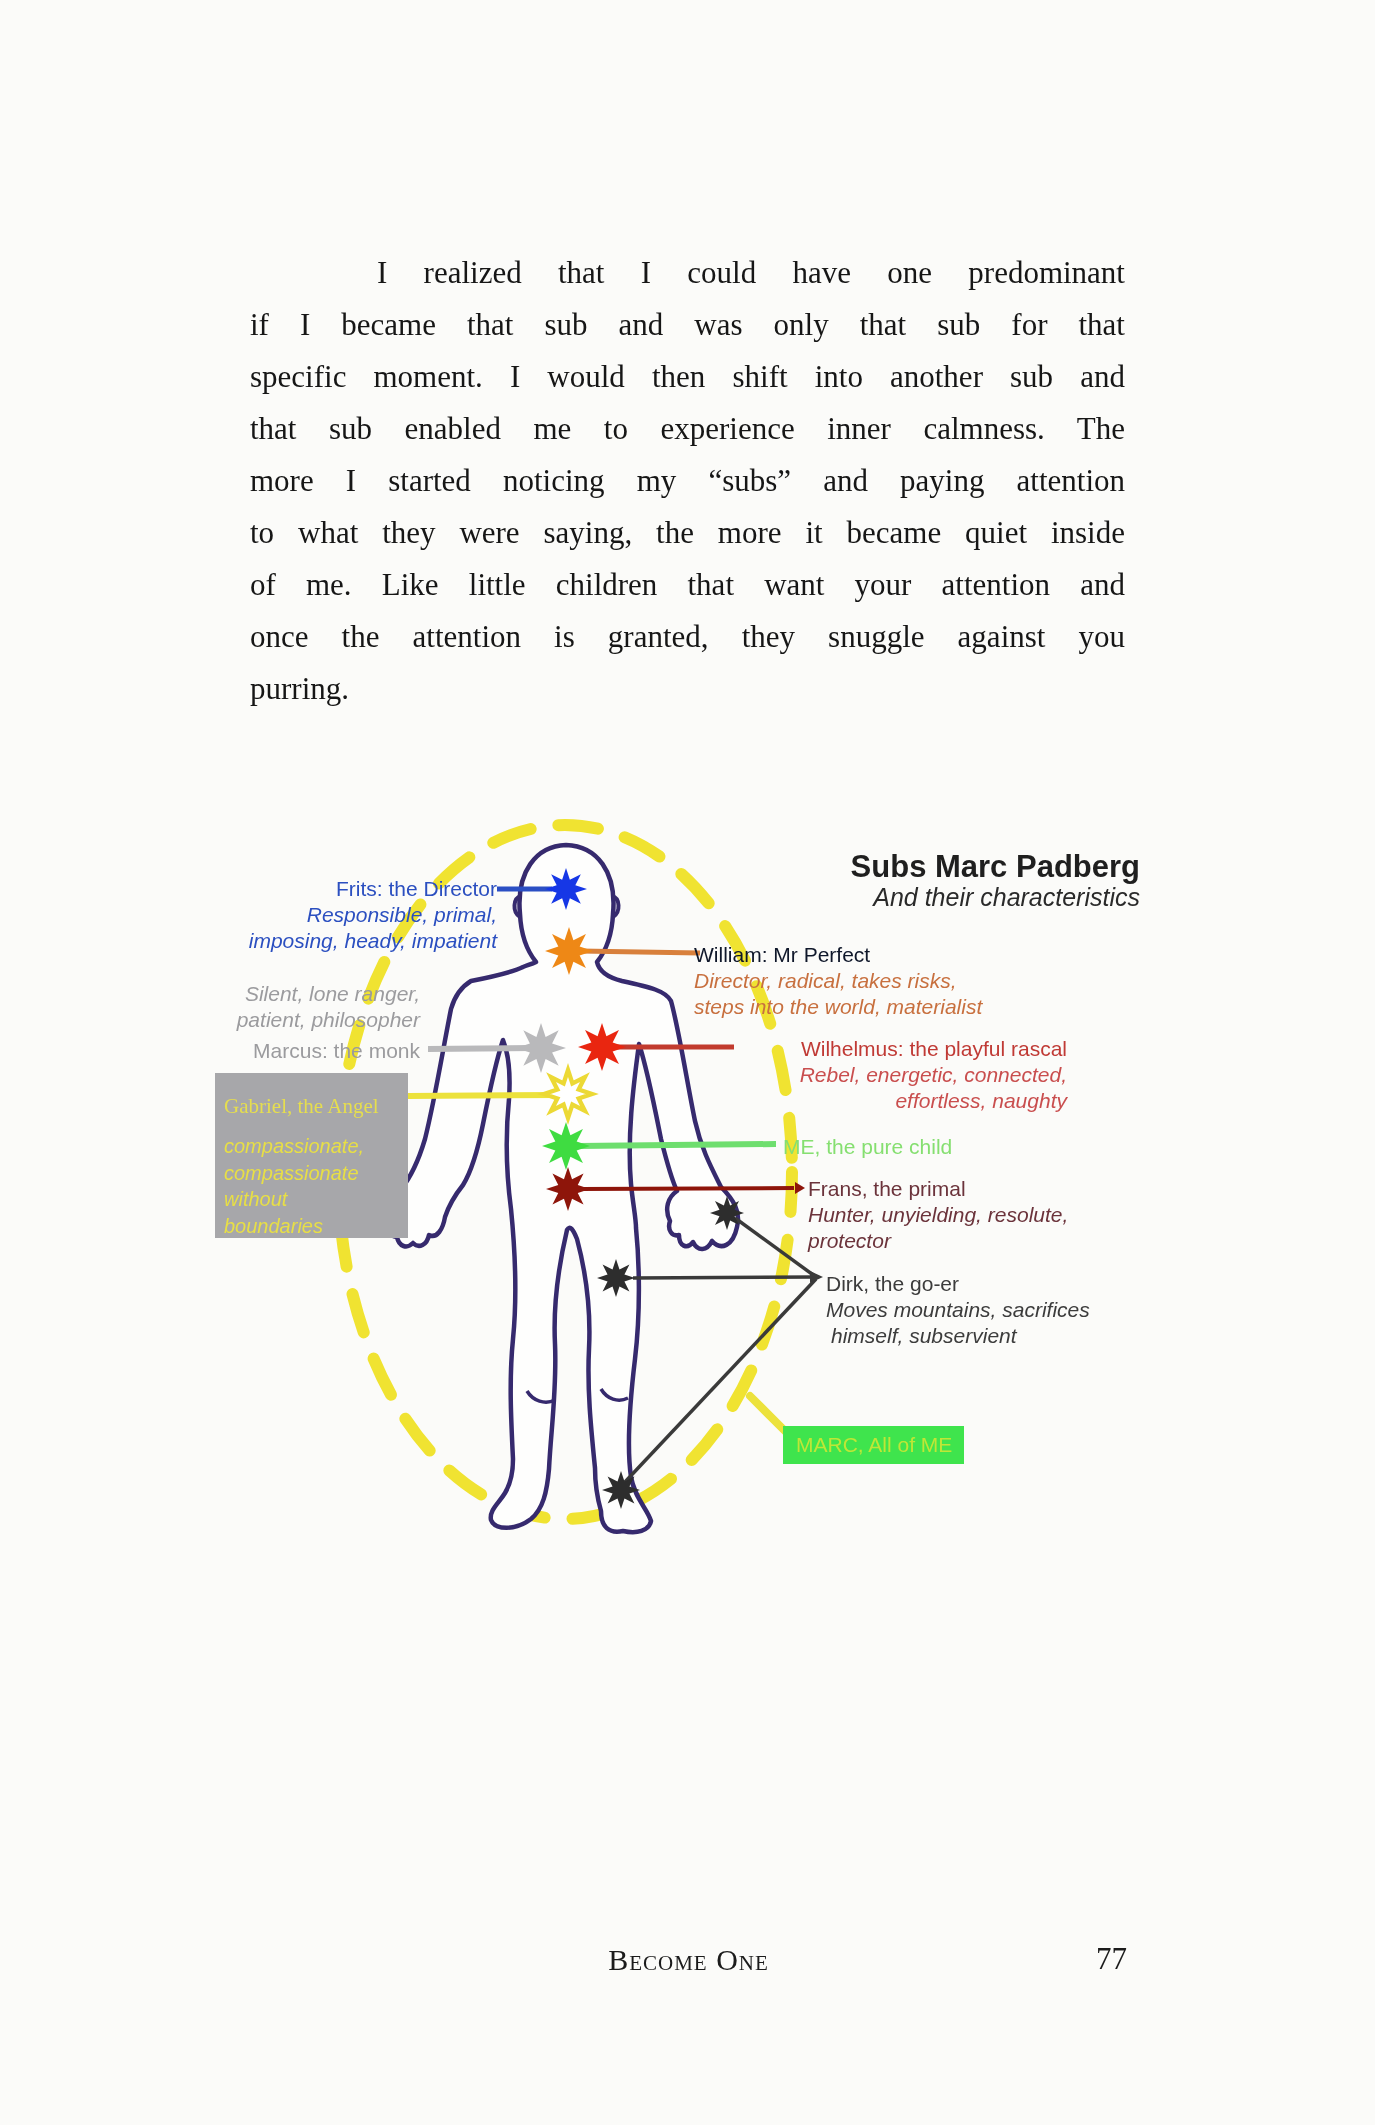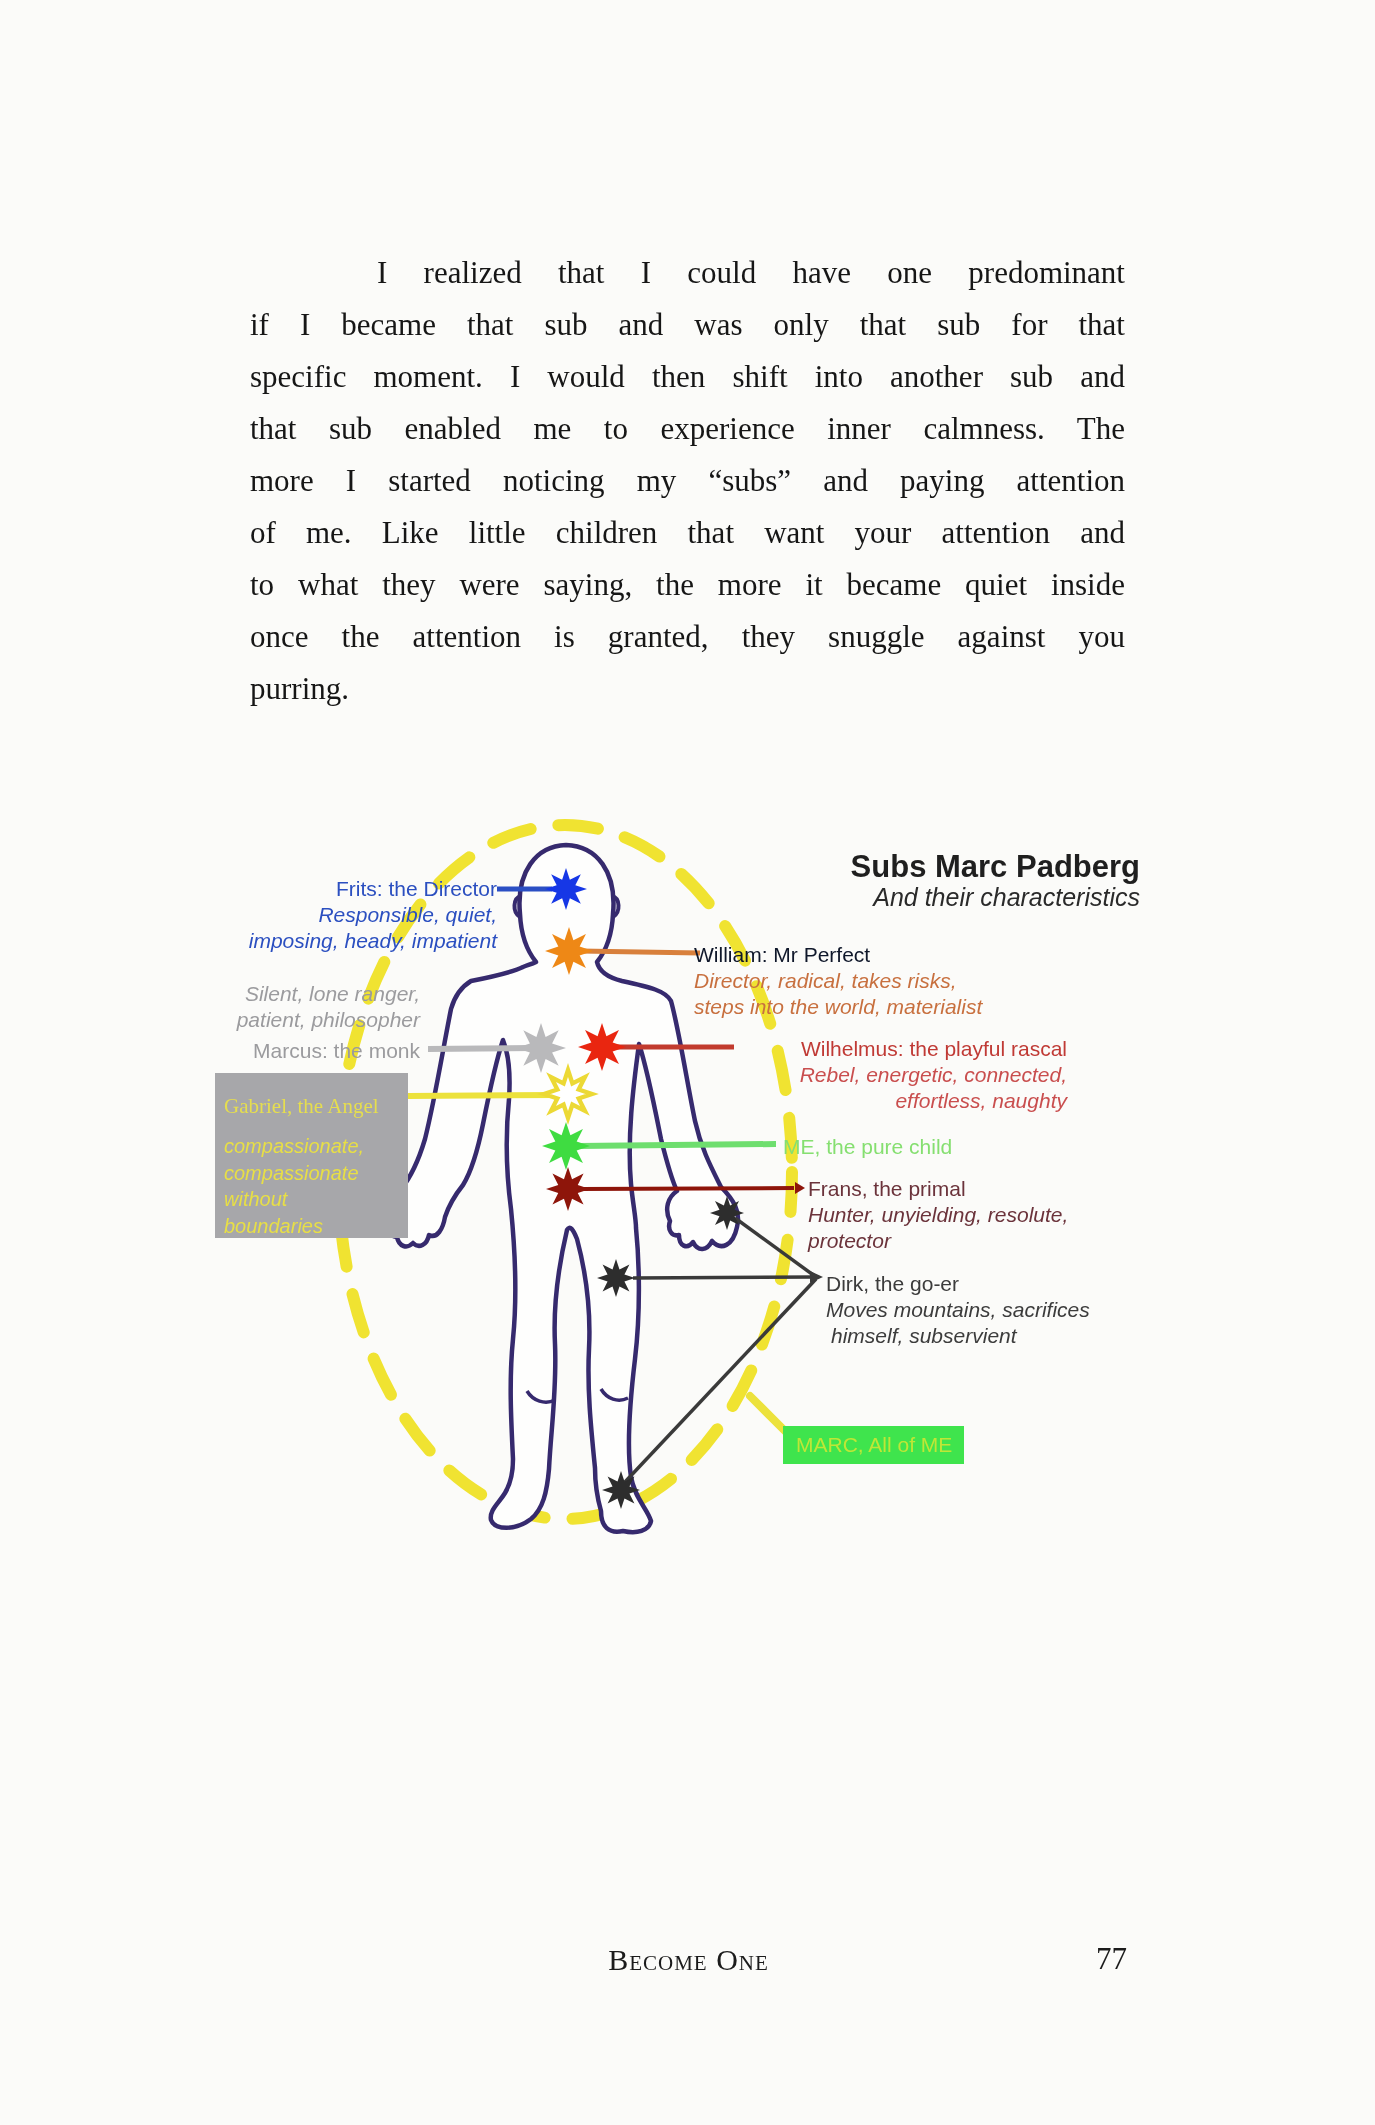--- a/index.html
+++ b/index.html
@@ -63,22 +63,22 @@
 <body>
 
 <div class="page">
 
   <div class="para">
     <div class="pline first">I realized that I could have one predominant</div>
     <div class="pline">if I became that sub and was only that sub for that</div>
     <div class="pline">specific moment. I would then shift into another sub and</div>
     <div class="pline">that sub enabled me to experience inner calmness. The</div>
     <div class="pline">more I started noticing my “subs” and paying attention</div>
+    <div class="pline">to what they were saying, the more it became quiet inside</div>
     <div class="pline">of me. Like little children that want your attention and</div>
-    <div class="pline">to what they were saying, the more it became quiet inside</div>
     <div class="pline">once the attention is granted, they snuggle against you</div>
     <div class="pline last">purring.</div>
   </div>
 
   <svg class="diag" width="1375" height="2125" viewBox="0 0 1375 2125">
 
     <ellipse cx="565" cy="1172" rx="227" ry="347" fill="none" stroke-width="12" stroke-dasharray="40 28" stroke-linecap="round" stroke="#f0e331"></ellipse>
 
     <line x1="750" y1="1396" x2="788" y2="1434" stroke-width="8" stroke-linecap="round" stroke="#ece23c"></line>
 
@@ -184,21 +184,21 @@
     </g>
   </svg>
 
   <div class="dtitle">
     <div class="t1">Subs Marc Padberg</div>
     <div class="t2">And their characteristics</div>
   </div>
 
   <div class="lbl ra frits" style="left:237px;top:876px;width:260px;">
     <div>Frits: the Director</div>
-    <div class="it">Responsible, quiet,</div>
+    <div class="it">Responsible, primal,</div>
     <div class="it">imposing, heady, impatient</div>
   </div>
 
   <div class="lbl ra marcus" style="left:217px;top:981px;width:203px;">
     <div class="it">Silent, lone ranger,</div>
     <div class="it">patient, philosopher</div>
     <div style="margin-top:5px;">Marcus: the monk</div>
   </div>
 
   <div class="lbl" style="left:694px;top:942px;width:330px;">

